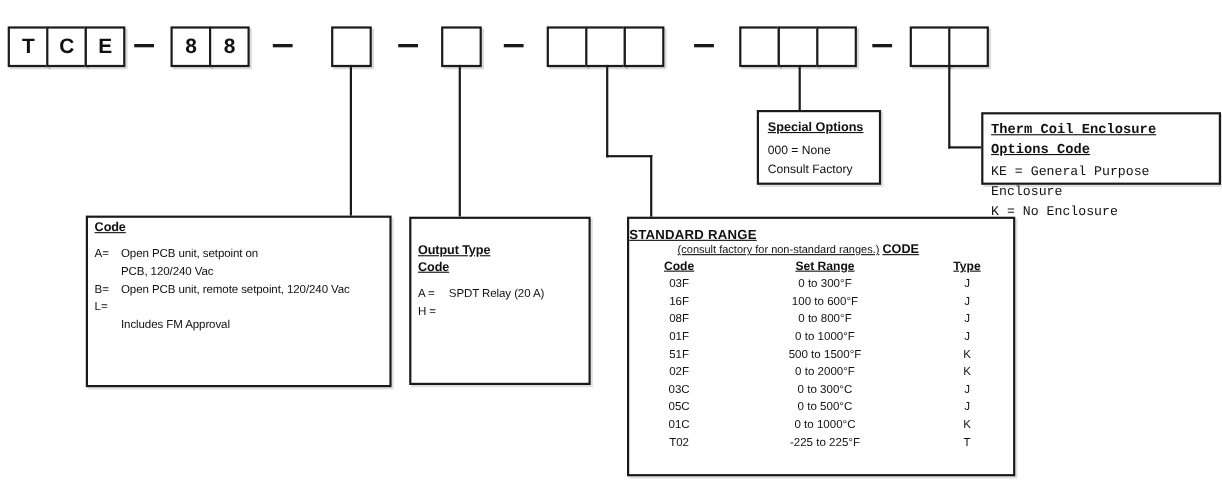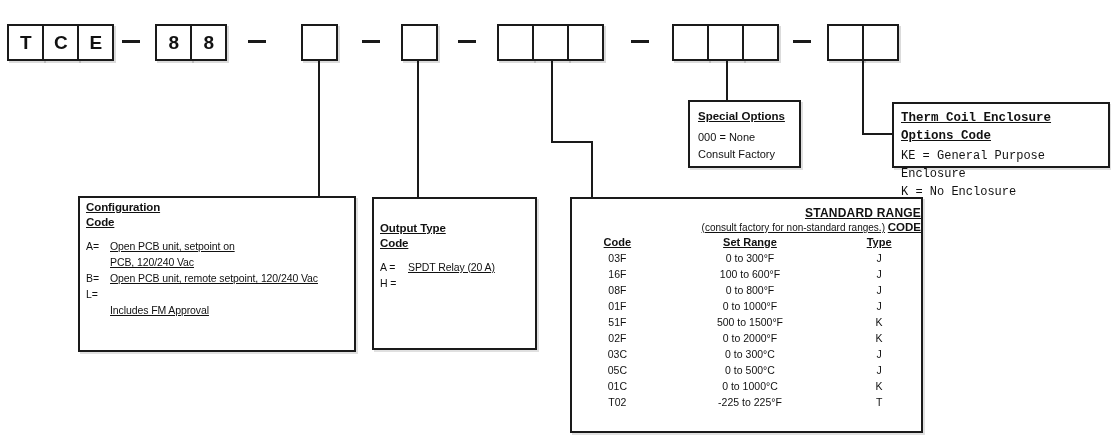--- a/index.html
+++ b/index.html
@@ -27,30 +27,30 @@
     box-shadow:2px 2px 0 rgba(0,0,0,0.12);
   }
   .ub{font-weight:bold;text-decoration:underline;}
   .ul{text-decoration:underline;}
   
   .spec-box{font-size:10.5px;letter-spacing:-0.1px;line-height:16px;}
   .spec-title{font-size:11.5px;line-height:15px;padding:2px 0 0 6px;}
   .entries{margin-top:8px;padding-left:6px;}
   .entry{display:flex;}
   .entry .ec{flex:none;}
-  .entry .et{flex:1;text-decoration:underline;}
+  .entry .et{flex:1;}
   
   .special-box{font-size:11px;line-height:17px;padding:6px 0 0 8px;}
   .special-box .title{font-size:11.5px;margin-bottom:4px;}
   
   .enc-box{font-family:Liberation Mono, monospace;font-size:12px;line-height:18px;padding:5px 0 0 7px;}
   .enc-box .title{font-size:12.5px;margin-bottom:2px;}
   
   .range-box{padding-top:7px;}
-  .range-head{text-align:right;}
+  .range-head{text-align:left;}
   .range-title{font-size:12px;letter-spacing:0.2px;}
   .range-sub{font-size:10px;margin-top:1px;padding-left:44px;}
   .range-sub .code-word{font-size:11.5px;font-weight:bold;}
   table.range{width:100%;border-collapse:collapse;margin-top:3px;}
   table.range th{font-size:11px;padding:0 0 2px 0;}
   table.range td{font-size:10.5px;line-height:16px;padding:0;margin-top:22px;}
   table.range th,table.range td{text-align:center;font-weight:normal;white-space:nowrap;}
   table.range th{font-weight:bold;text-decoration:underline;}
   col.c1{width:26%;} col.c2{width:50%;} col.c3{width:24%;}
 </style>
@@ -99,21 +99,20 @@
   <div class="vline" style="left:417px;top:59px;height:138px;"></div>
   <div class="vline" style="left:551px;top:59px;height:84px;"></div>
   <div class="hline" style="left:551px;top:141px;width:42px;"></div>
   <div class="vline" style="left:591px;top:141px;height:57px;"></div>
   <div class="vline" style="left:726px;top:59px;height:43px;"></div>
   <div class="vline" style="left:862px;top:59px;height:76px;"></div>
   <div class="hline" style="left:862px;top:133px;width:32px;"></div>
 
   <div class="callout spec-box" style="left:78px;top:196px;width:278px;height:156px;">
     <div class="spec-title">
-      <div><span class="ub">Configuration</span></div>
       <div><span class="ub">Code</span></div>
     </div>
     <div class="entries">
       <div class="entry">
         <span class="ec" style="width:24px;">A=</span>
         <span class="et">
           <span>Open PCB unit, setpoint on</span><br>
           <span>PCB, 120/240 Vac</span>
         </span>
       </div>

